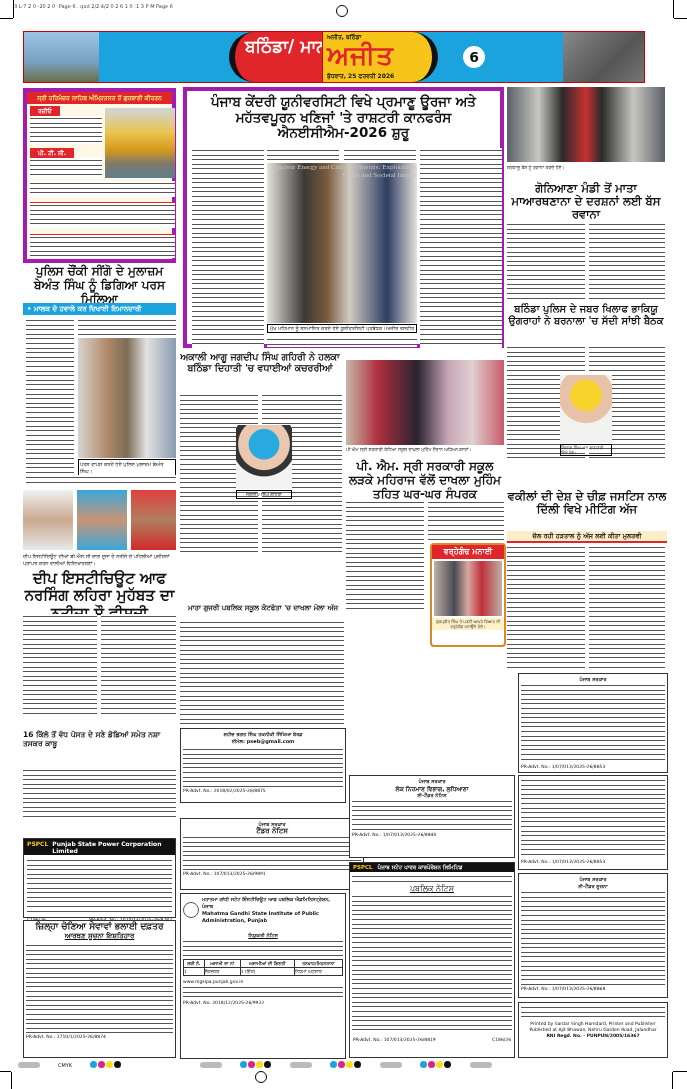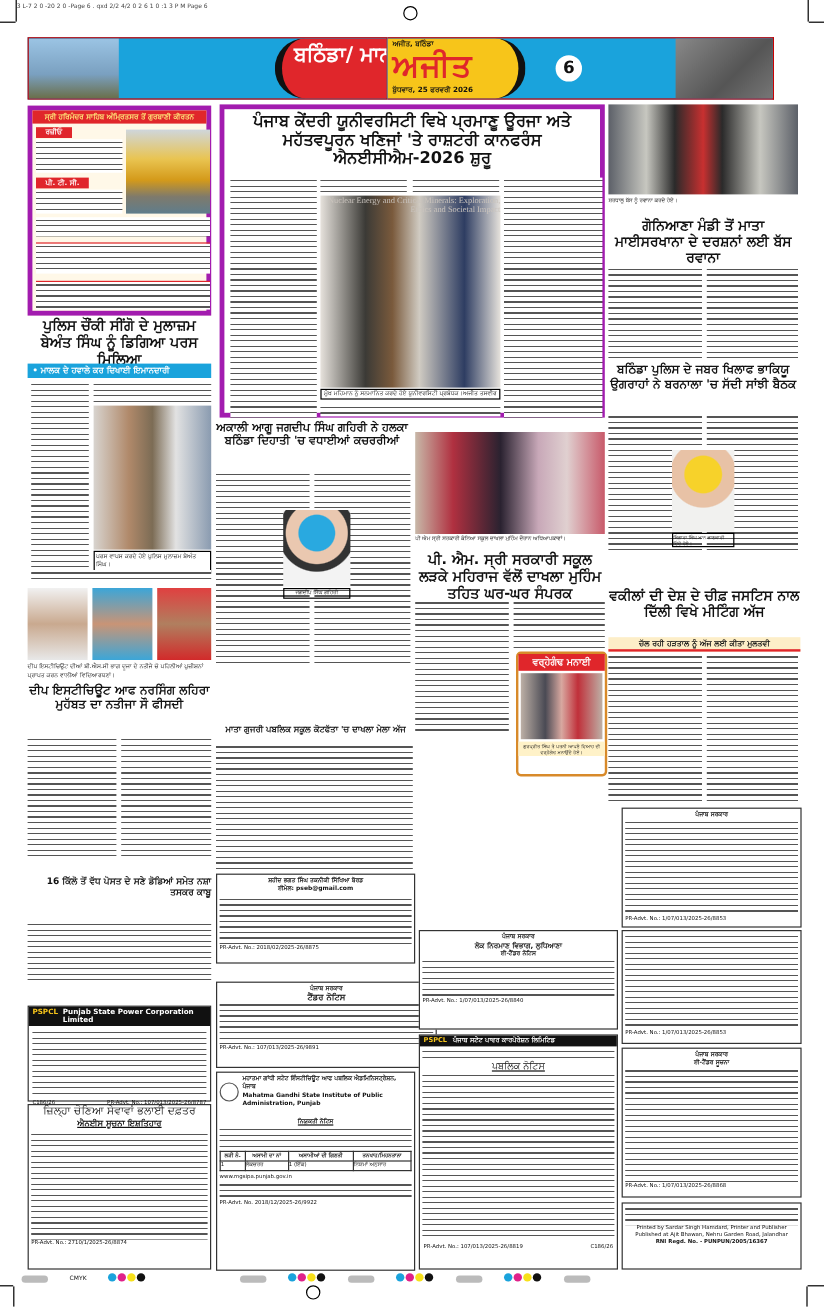--- a/index.html
+++ b/index.html
@@ -70,40 +70,40 @@
 <div class="abs bodytext lines" style="left:26px;top:318px;width:48px;height:155px"></div>
 <div class="abs bodytext lines" style="left:78px;top:318px;width:98px;height:18px"></div>
 <div class="abs photo" style="left:78px;top:338px;width:98px;height:120px;background:linear-gradient(90deg,#d8d4cf,#b0896a 30%,#7c6c55 50%,#e2e2e2 70%,#8a9bb0)"></div>
 <div class="abs cap" style="left:78px;top:459px;width:98px;border:1px solid #000;padding:1px">ਪਰਸ ਵਾਪਸ ਕਰਦੇ ਹੋਏ ਪੁਲਿਸ ਮੁਲਾਜ਼ਮ ਬੇਅੰਤ ਸਿੰਘ।</div>
 <div class="abs bodytext lines" style="left:26px;top:475px;width:150px;height:10px"></div>
 
 <div class="abs photo" style="left:23px;top:490px;width:50px;height:60px;background:linear-gradient(#f1f1f1,#c9a98f 50%,#e8e8e8)"></div>
 <div class="abs photo" style="left:77px;top:490px;width:50px;height:60px;background:linear-gradient(#3ca6d8,#c99476 50%,#3ca6d8)"></div>
 <div class="abs photo" style="left:131px;top:490px;width:45px;height:60px;background:linear-gradient(#e04040,#b07f5f 50%,#d22a2a)"></div>
 <div class="abs cap" style="left:23px;top:553px;width:153px">ਦੀਪ ਇਸਟੀਚਿਊਟ ਦੀਆਂ ਬੀ.ਐਸ.ਸੀ ਭਾਗ ਦੂਜਾ ਦੇ ਨਤੀਜੇ ਚੋ ਪਹਿਲੀਆਂ ਪੁਜ਼ੀਸ਼ਨਾਂ ਪ੍ਰਾਪਤ ਕਰਨ ਵਾਲੀਆਂ ਵਿਦਿਆਰਥਣਾਂ।</div>
-<div class="abs h-big" style="left:23px;top:570px;width:153px;font-size:10px">ਦੀਪ ਇਸਟੀਚਿਊਟ ਆਫ ਨਰਸਿੰਗ ਲਹਿਰਾ ਮੁਹੱਬਤ ਦਾ ਨਤੀਜਾ ਸੌ ਫੀਸਦੀ</div>
+<div class="abs h-big" style="left:23px;top:570px;width:153px;font-size:15px">ਦੀਪ ਇਸਟੀਚਿਊਟ ਆਫ ਨਰਸਿੰਗ ਲਹਿਰਾ ਮੁਹੱਬਤ ਦਾ ਨਤੀਜਾ ਸੌ ਫੀਸਦੀ</div>
 <div class="abs bodytext lines" style="left:23px;top:614px;width:74px;height:102px"></div>
 <div class="abs bodytext lines" style="left:101px;top:614px;width:75px;height:102px"></div>
-<div class="abs h-big" style="left:23px;top:731px;width:153px;font-size:7.5px;text-align:right">16 ਕਿੱਲੋ ਤੋਂ ਵੱਧ ਪੋਸਤ ਦੇ ਸਣੇ ਡੋਡਿਆਂ ਸਮੇਤ ਨਸ਼ਾ ਤਸਕਰ ਕਾਬੂ</div>
+<div class="abs h-big" style="left:23px;top:731px;width:153px;font-size:7.5px;text-align:left">16 ਕਿੱਲੋ ਤੋਂ ਵੱਧ ਪੋਸਤ ਦੇ ਸਣੇ ਡੋਡਿਆਂ ਸਮੇਤ ਨਸ਼ਾ ਤਸਕਰ ਕਾਬੂ</div>
 <div class="abs bodytext lines" style="left:23px;top:768px;width:153px;height:50px"></div>
 
 <div class="abs ad" style="left:23px;top:838px;width:153px;height:80px;padding:0">
   <div style="background:#111;color:#fff;font-size:6px;font-weight:bold;padding:1px 3px;display:flex;gap:4px">
     <span style="color:#f7c51a">PSPCL</span>
     <span>Punjab State Power Corporation Limited</span>
   </div>
   <div class="bodytext lines" style="margin:3px;height:55px"></div>
   <div style="display:flex;justify-content:space-between;padding:0 3px;font-size:4.5px">
     <span>C186/26</span>
     <span>PR-Advt. No.: 107/013/2025-26/8787</span>
   </div>
 </div>
 <div class="abs ad" style="left:23px;top:920px;width:153px;height:138px">
-  <div class="t" style="font-size:9px;font-weight:normal">ਜ਼ਿਲ੍ਹਾ ਚੋਣਿਆ ਸੇਵਾਵਾਂ ਭਲਾਈ ਦਫ਼ਤਰ</div>
-  <div class="t" style="font-size:7px;text-decoration:underline;margin:3px 0">ਐਨਈਸ ਸੂਚਨਾ ਇਸ਼ਤਿਹਾਰ</div>
+  <div class="t" style="font-size:9px;font-weight:bold">ਜ਼ਿਲ੍ਹਾ ਚੋਣਿਆ ਸੇਵਾਵਾਂ ਭਲਾਈ ਦਫ਼ਤਰ</div>
+  <div class="t" style="font-size:7px;text-decoration:underline;margin:3px 0">ਆਰਥਣ ਸੂਚਨਾ ਇਸ਼ਤਿਹਾਰ</div>
   <div class="bodytext lines" style="height:90px"></div>
   <div style="font-size:4.5px">PR-Advt. No.: 2710/1/2025-26/8874</div>
 </div>
 
 <div class="abs box-orange" style="left:183px;top:87px;width:321px;height:261px">
   <div class="h-big" style="font-size:13.5px;padding:3px 4px">ਪੰਜਾਬ ਕੇਂਦਰੀ ਯੂਨੀਵਰਸਿਟੀ ਵਿਖੇ ਪ੍ਰਮਾਣੂ ਊਰਜਾ ਅਤੇ ਮਹੱਤਵਪੂਰਨ ਖਣਿਜਾਂ 'ਤੇ ਰਾਸ਼ਟਰੀ ਕਾਨਫਰੰਸ ਐਨਈਸੀਐਮ-2026 ਸ਼ੁਰੂ</div>
   <div class="abs bodytext lines" style="left:5px;top:57px;width:72px;height:200px"></div>
   <div class="abs bodytext lines" style="left:80px;top:57px;width:72px;height:14px"></div>
   <div class="abs bodytext lines" style="left:157px;top:57px;width:72px;height:14px"></div>
   <div class="abs bodytext lines" style="left:233px;top:57px;width:82px;height:200px"></div>
@@ -195,21 +195,21 @@
   <div class="t" style="font-size:8px;font-weight:normal;text-decoration:underline">ਪਬਲਿਕ ਨੋਟਿਸ</div>
   <div class="bodytext lines" style="margin:2px;height:140px"></div>
   <div style="display:flex;justify-content:space-between;padding:0 3px;font-size:4.5px">
     <span>PR-Advt. No.: 107/013/2025-26/8819</span>
     <span>C186/26</span>
   </div>
 </div>
 
 <div class="abs photo" style="left:507px;top:87px;width:158px;height:75px;background:linear-gradient(90deg,#5c6068,#c7c7c0 20%,#2a2a2a 35%,#c83030 50%,#2a2a2a 60%,#c7c7c0 80%,#5c6068)"></div>
 <div class="abs cap" style="left:507px;top:164px;width:158px;font-size:4.5px">ਸ਼ਰਧਾਲੂ ਬੱਸ ਨੂੰ ਰਵਾਨਾ ਕਰਦੇ ਹੋਏ।</div>
-<div class="abs h-big" style="left:507px;top:182px;width:158px;font-size:11.5px">ਗੋਨਿਆਣਾ ਮੰਡੀ ਤੋਂ ਮਾਤਾ ਮਾਈਸਰਖਾਨਾ ਦੇ ਦਰਸ਼ਨਾਂ ਲਈ ਬੱਸ ਰਵਾਨਾ</div>
+<div class="abs h-big" style="left:507px;top:182px;width:158px;font-size:11.5px">ਗੋਨਿਆਣਾ ਮੰਡੀ ਤੋਂ ਮਾਤਾ ਮਾਆਰਥਣਾਨਾ ਦੇ ਦਰਸ਼ਨਾਂ ਲਈ ਬੱਸ ਰਵਾਨਾ</div>
 <div class="abs bodytext lines" style="left:507px;top:222px;width:78px;height:78px"></div>
 <div class="abs bodytext lines" style="left:589px;top:222px;width:76px;height:78px"></div>
 <div class="abs h-big" style="left:507px;top:303px;width:158px;font-size:10px">ਬਠਿੰਡਾ ਪੁਲਿਸ ਦੇ ਜਬਰ ਖਿਲਾਫ ਭਾਕਿਯੂ ਉਗਰਾਹਾਂ ਨੇ ਬਰਨਾਲਾ 'ਚ ਸੱਦੀ ਸਾਂਝੀ ਬੈਠਕ</div>
 <div class="abs bodytext lines" style="left:507px;top:345px;width:78px;height:116px"></div>
 <div class="abs bodytext lines" style="left:589px;top:345px;width:76px;height:116px"></div>
 <div class="abs photo" style="left:560px;top:375px;width:52px;height:68px;background:radial-gradient(circle at 50% 30%,#f7d22a 0 28%,#e8c2a6 30% 50%,#f1f1ef 52%)"></div>
 <div class="abs cap" style="left:560px;top:444px;width:52px;border:1px solid #000;font-size:4px;line-height:5px">ਸ਼ਿੰਗਾਰਾ ਸਿੰਘ ਮਾਨ ਜਾਣਕਾਰੀ ਦਿੰਦੇ ਹੋਏ।</div>
 <div class="abs h-big" style="left:507px;top:490px;width:160px;font-size:11.5px">ਵਕੀਲਾਂ ਦੀ ਦੇਸ਼ ਦੇ ਚੀਫ਼ ਜਸਟਿਸ ਨਾਲ ਦਿੱਲੀ ਵਿਖੇ ਮੀਟਿੰਗ ਅੱਜ</div>
 <div class="abs" style="left:507px;top:531px;width:160px;background:#fdeec8;border-bottom:2px solid #e0262b;font-size:6.5px;font-weight:bold;text-align:center;padding:1px">ਚੱਲ ਰਹੀ ਹੜਤਾਲ ਨੂੰ ਅੱਜ ਲਈ ਕੀਤਾ ਮੁਲਤਵੀ</div>
 <div class="abs bodytext lines" style="left:507px;top:545px;width:78px;height:125px"></div>

